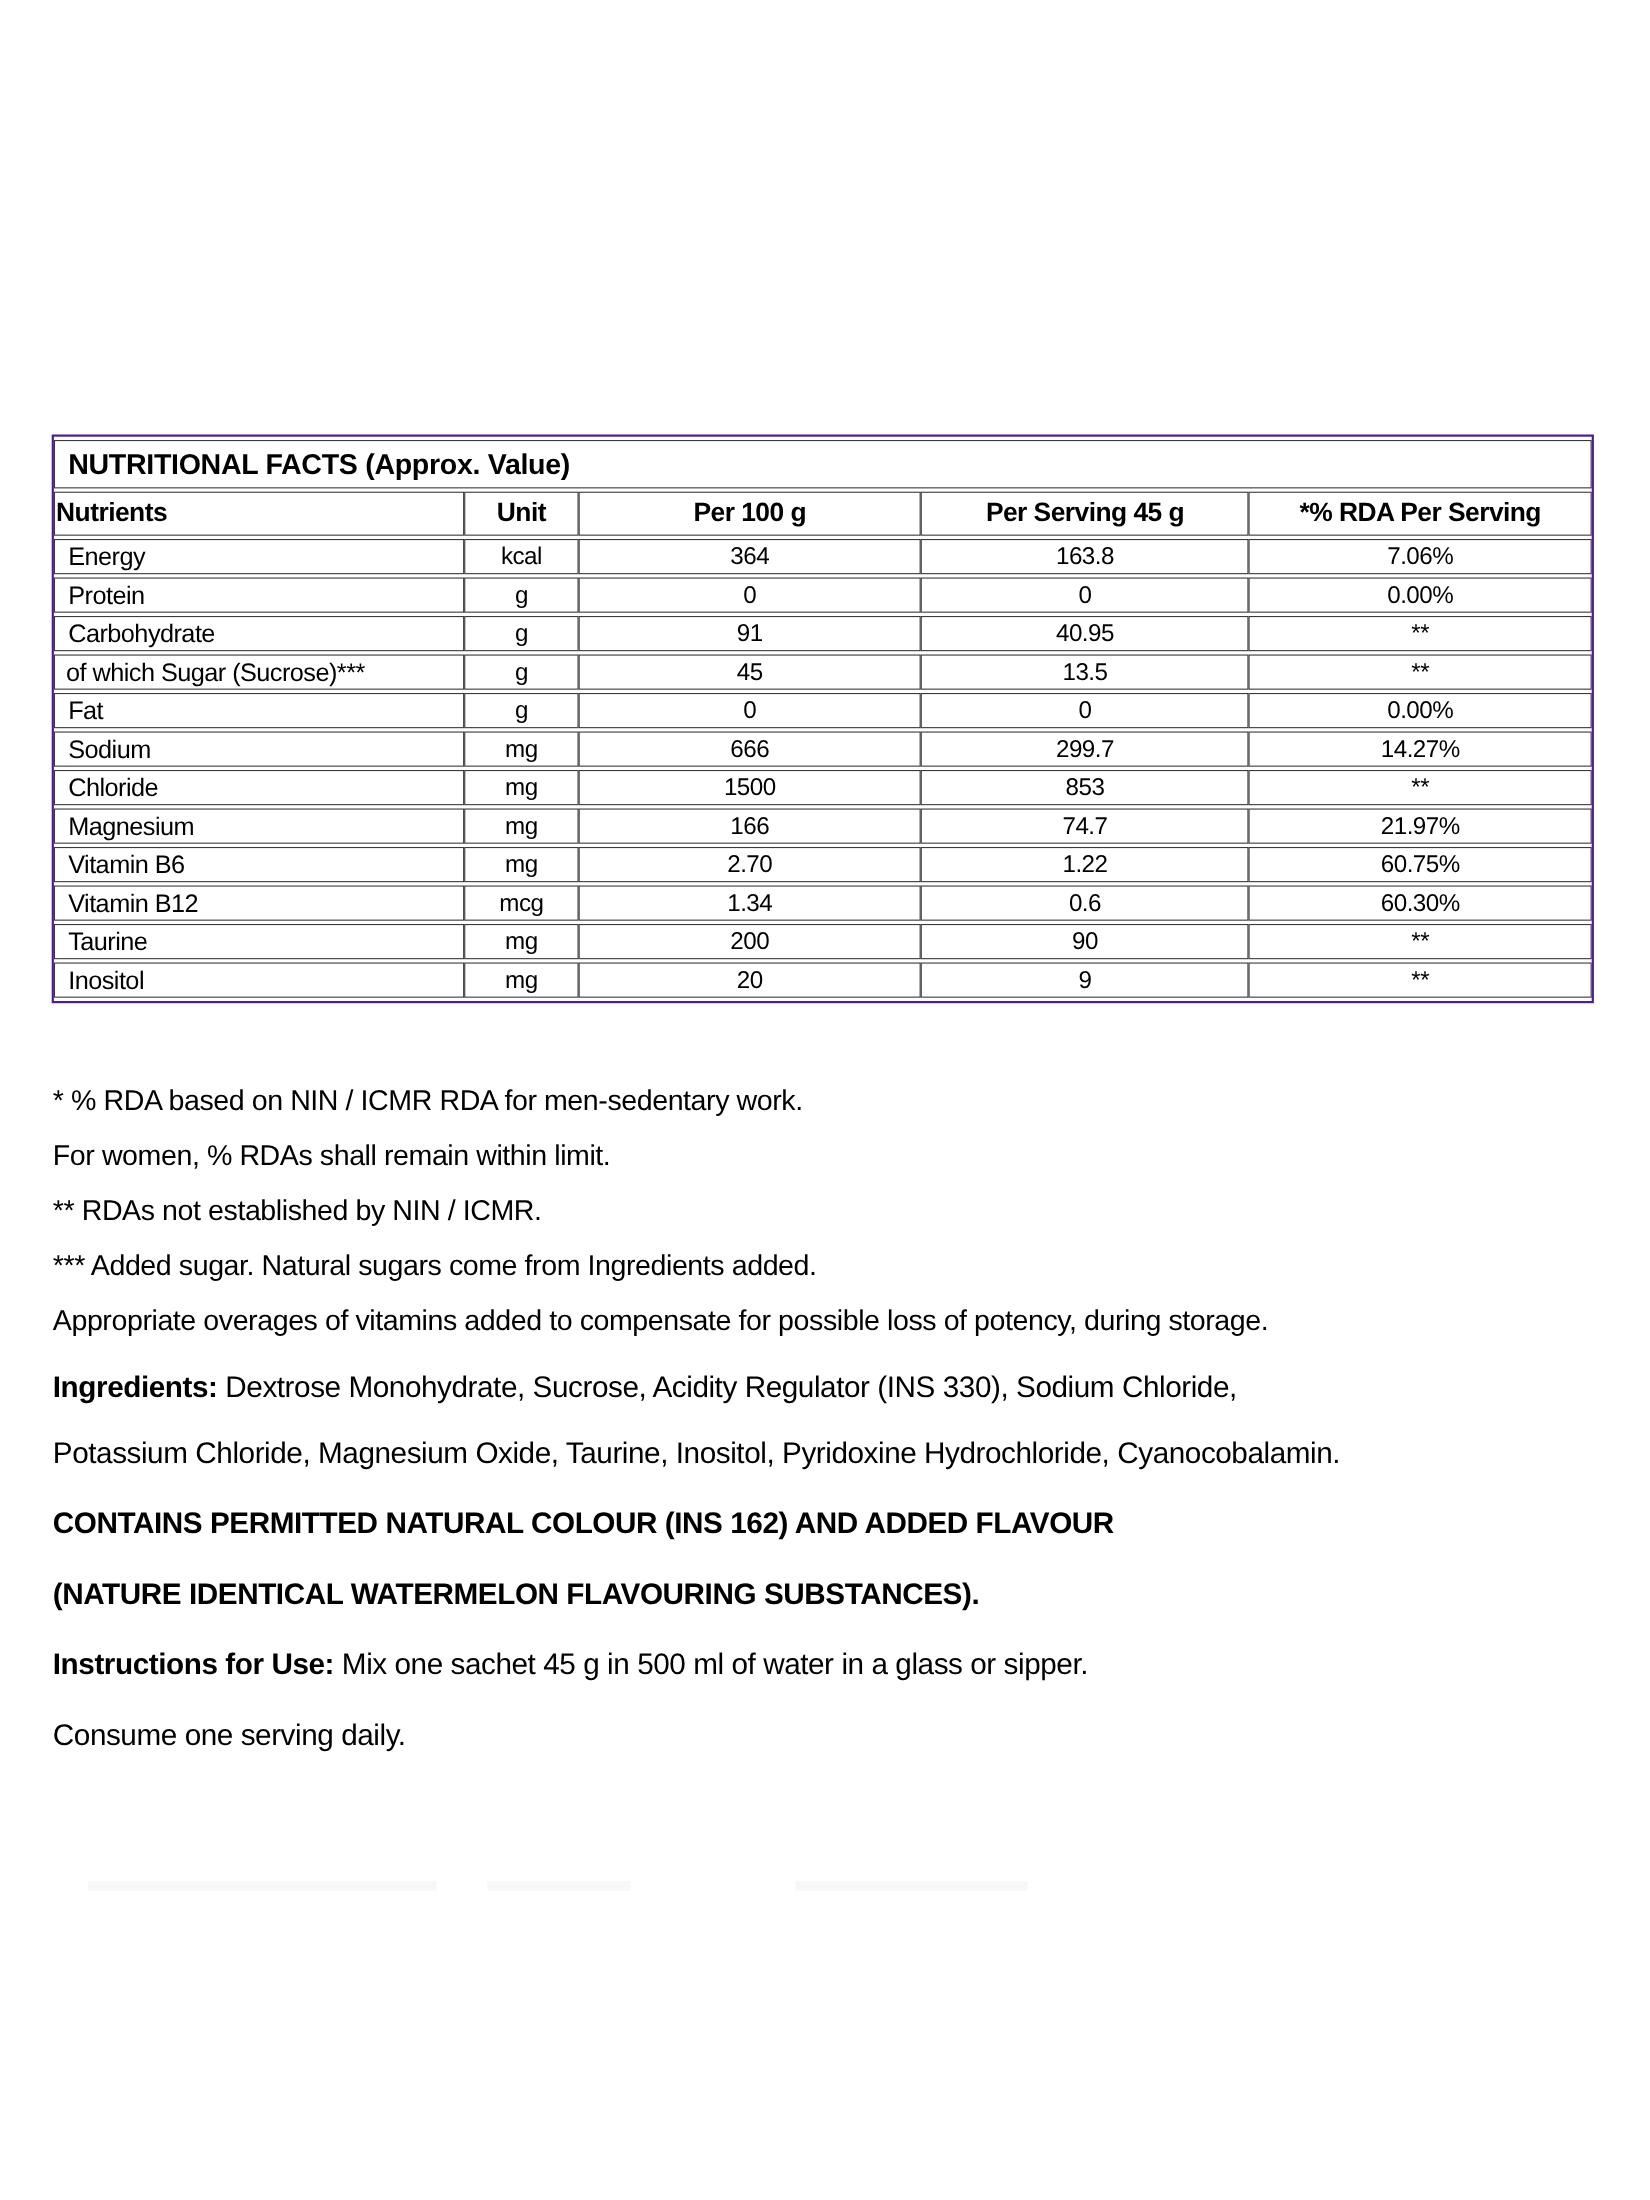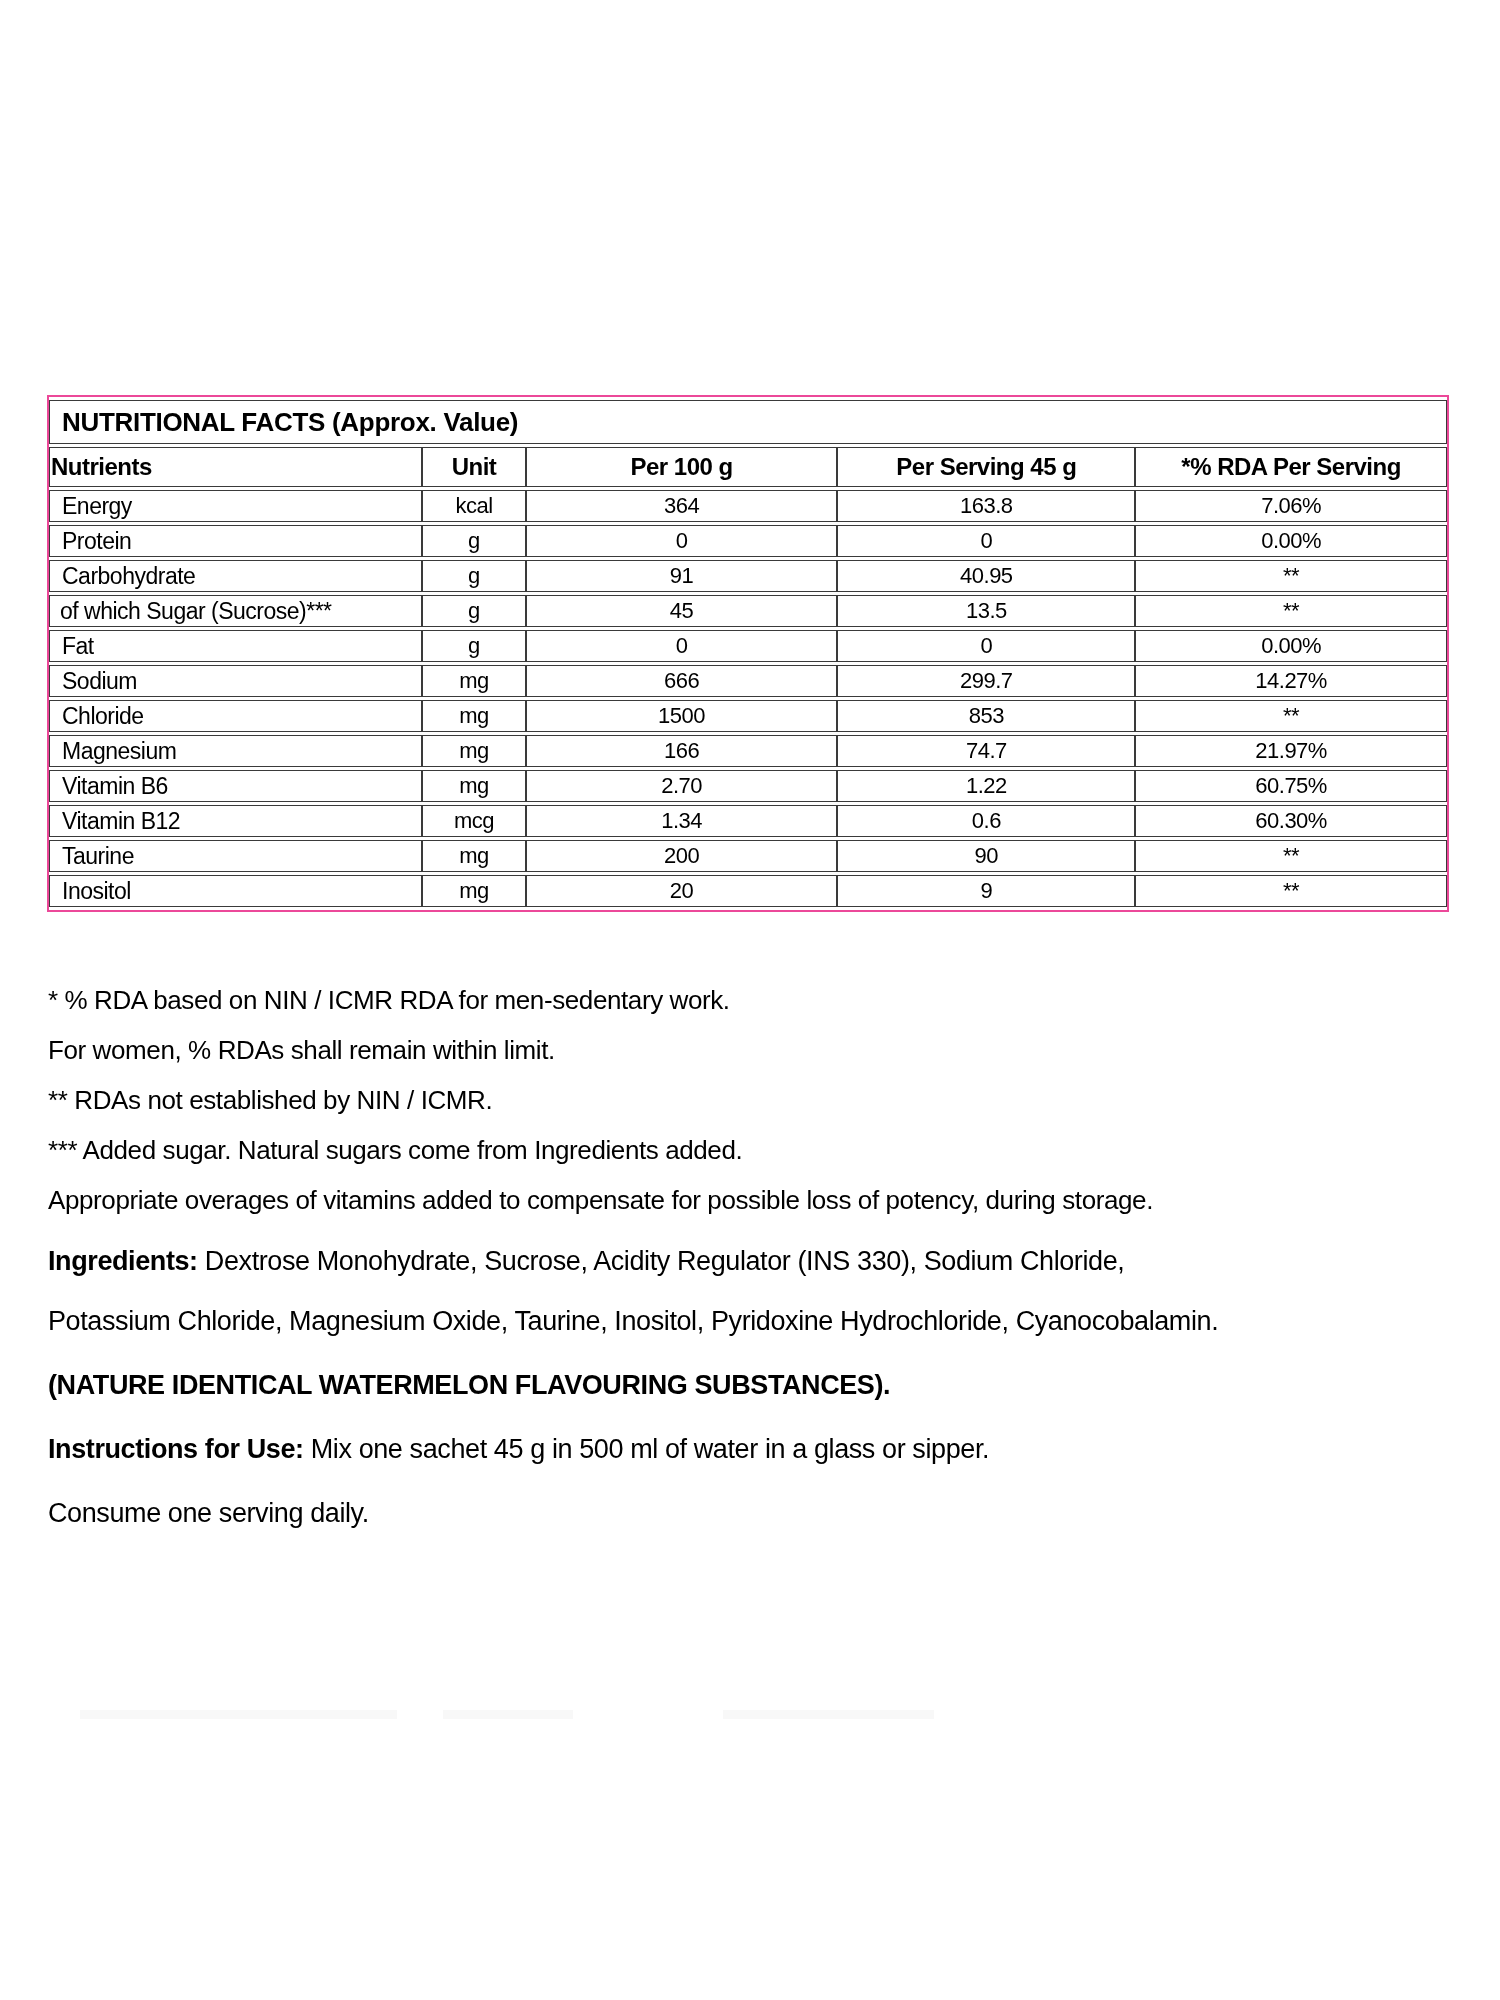--- a/index.html
+++ b/index.html
@@ -12,21 +12,21 @@
     color: #000;
     overflow: hidden;
   }
 
   
   .table-wrap {
     position: absolute;
     left: 47px;
     top: 395px;
     width: 1402px;
-    border: 2px solid #ec4899;
+    border: 2px solid #4c1d95;
     box-sizing: border-box;
     background: #fff;
   }
   table.nutri {
     width: 100%;
     border-collapse: separate;
     border-spacing: 0 3px;
     table-layout: fixed;
   }
   table.nutri td, table.nutri th {
@@ -206,20 +206,21 @@
     <p class="note">** RDAs not established by NIN / ICMR.</p>
     <p class="note">*** Added sugar. Natural sugars come from Ingredients added.</p>
     <p class="note">Appropriate overages of vitamins added to compensate for possible loss of potency, during storage.</p>
 
     <p class="ingredients">
       <span class="b">Ingredients:</span>
       <span>Dextrose Monohydrate, Sucrose, Acidity Regulator (INS 330), Sodium Chloride,</span>
     </p>
     <p class="ingredients">Potassium Chloride, Magnesium Oxide, Taurine, Inositol, Pyridoxine Hydrochloride, Cyanocobalamin.</p>
 
+    <p class="contains">CONTAINS PERMITTED NATURAL COLOUR (INS 162) AND ADDED FLAVOUR</p>
     <p class="contains">(NATURE IDENTICAL WATERMELON FLAVOURING SUBSTANCES).</p>
 
     <p class="instructions">
       <span class="b">Instructions for Use:</span>
       <span>Mix one sachet 45 g in 500 ml of water in a glass or sipper.</span>
     </p>
     <p class="instructions">Consume one serving daily.</p>
   </div>
 
   <div class="ghost-mark" style="left:80px; width:317px;"></div>

